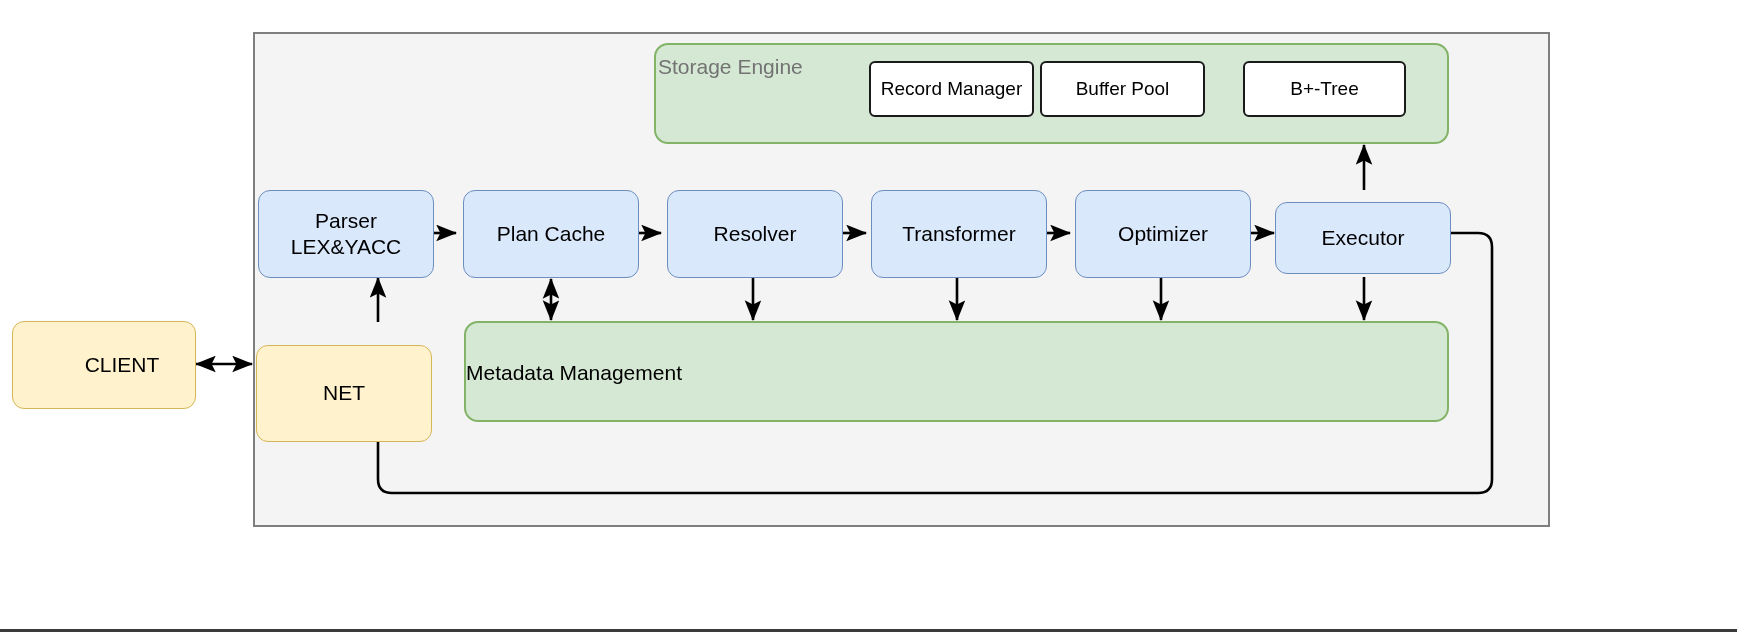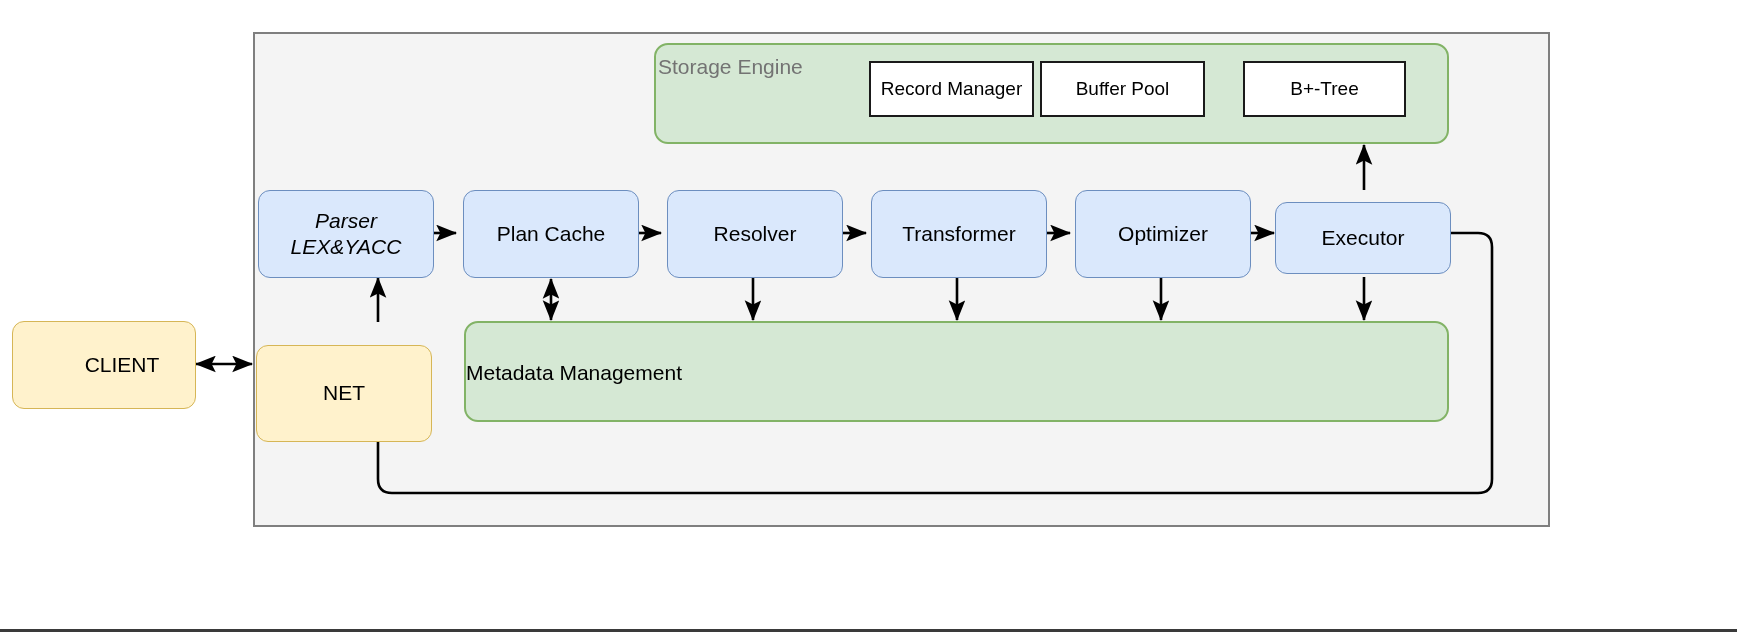--- a/index.html
+++ b/index.html
@@ -70,21 +70,21 @@
     font-size: 21px;
     color: #000;
   }
 
   
   .sub-box {
     position: absolute;
     box-sizing: border-box;
     background: #ffffff;
     border: 2px solid #1a1a1a;
-    border-radius: 0;
+    border-radius: 6px;
     display: flex;
     align-items: center;
     justify-content: center;
     font-size: 19px;
     color: #000;
   }
 
   
   .box-blue {
     background: #dae8fc;
@@ -103,21 +103,21 @@
 
   .bottom-rule {
     position: absolute;
     left: 0;
     top: 629px;
     width: 1737px;
     height: 3px;
     background: #3a3a3a;
   }
 
-  .multiline { white-space: pre-line; font-style: italic; }
+  .multiline { white-space: pre-line; }
 </style>
 </head>
 <body>
 
 <div id="diagram-root">
 
   <div class="system-container"></div>
 
   <svg class="svg-layer" viewBox="0 0 1737 633" xmlns="http://www.w3.org/2000/svg">
     <defs>

